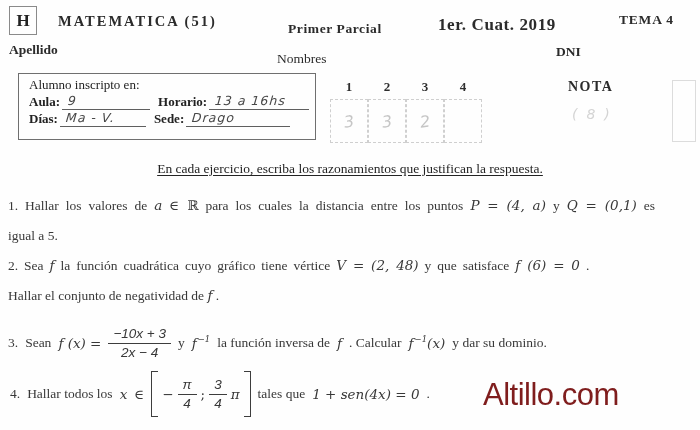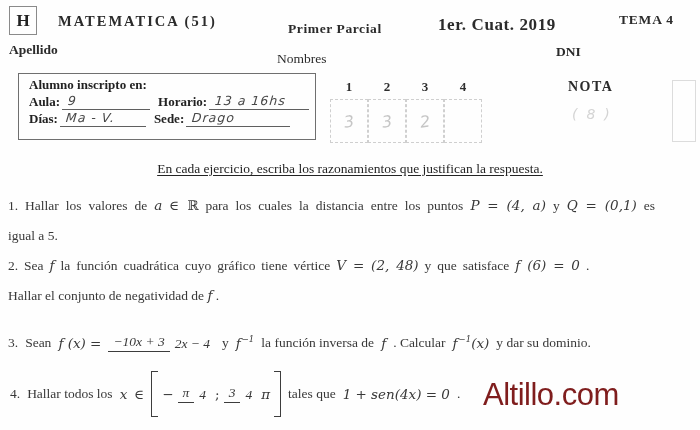--- a/index.html
+++ b/index.html
@@ -19,21 +19,21 @@
             letter-spacing:.6px; color:#2b2b2b; }
   .tema   { position:absolute; left:619px; top:12px; font-weight:bold; font-size:13.5px;
             letter-spacing:.8px; color:#2b2b2b; }
   .apellido { position:absolute; left:9px;  top:42px; font-weight:bold; font-size:13.5px; color:#2b2b2b; }
   .nombres  { position:absolute; left:277px; top:51px; font-weight:normal; font-size:13.5px; color:#2b2b2b; }
   .dni      { position:absolute; left:556px; top:44px; font-weight:bold; font-size:13.5px; color:#2b2b2b; }
 
   
   .enroll-box { position:absolute; left:18px; top:73px; width:298px; height:67px;
                 border:1.8px solid #6f6f6f; padding:3px 8px 0 10px; }
-  .enroll-title { font-weight:bold; font-size:13px; color:#222; }
+  .enroll-title { font-weight:normal; font-size:13px; color:#222; }
   .enroll-row { display:flex; align-items:center; font-size:13px; margin-top:0; }
   .enroll-label { font-weight:bold; color:#222; white-space:nowrap; }
   .fill { border-bottom:1.2px solid #5f5f5f; padding:0 3px 0 6px; margin:0 8px 0 2px; }
   .w-aula { min-width:88px; } .w-horario { min-width:100px; margin-right:0; }
   .w-dias { min-width:86px; } .w-sede { min-width:104px; margin-right:0; }
   .hand { font-family:"DejaVu Sans", sans-serif; font-style:italic; color:#474747;
           font-size:12.5px; letter-spacing:1px; display:inline-block; transform:skewX(-5deg); }
 
   
   .grade-grid { position:absolute; left:330px; top:79px; display:flex; }
@@ -59,22 +59,22 @@
   .prob { position:absolute; font-size:13.5px; color:#383838; white-space:nowrap; }
   .math { font-family:"DejaVu Serif", serif; font-style:italic; }
   .mathup { font-family:"DejaVu Serif", serif; }
   .p1l1 { left:8px; top:197px; word-spacing:3.6px; }
   .p1l2 { left:8px; top:228px; }
   .p2l1 { left:8px; top:257px; word-spacing:2.6px; }
   .p2l2 { left:8px; top:287px; }
   .flexline { display:flex; align-items:center; }
   .p3 { left:8px;  top:320px; height:46px; gap:7px; }
   .p4 { left:10px; top:371px; height:46px; gap:7px; }
-  .frac { display:inline-flex; flex-direction:row; align-items:center;
-          font-family:Liberation Serif, serif; font-style:italic; line-height:1.15; }
+  .frac { display:inline-flex; flex-direction:column; align-items:center;
+          font-family:Liberation Sans, sans-serif; font-style:italic; line-height:1.15; }
   .frac .fnum { padding:0 5px 1px; border-bottom:1.3px solid #3d3d3d; }
   .frac .fden { padding:1px 5px 0; }
   sup.inv { font-size:8.5px; vertical-align:super; margin-left:1px; font-style:italic;
             font-family:"DejaVu Serif", serif; }
   .interval { display:inline-flex; align-items:center; align-self:stretch; gap:4px; }
   .bracket { width:7px; align-self:stretch; }
   .bracket-left  { border-left:1.6px solid #3d3d3d; border-top:1.6px solid #3d3d3d;
                    border-bottom:1.6px solid #3d3d3d; }
   .bracket-right { border-right:1.6px solid #3d3d3d; border-top:1.6px solid #3d3d3d;
                    border-bottom:1.6px solid #3d3d3d; }

